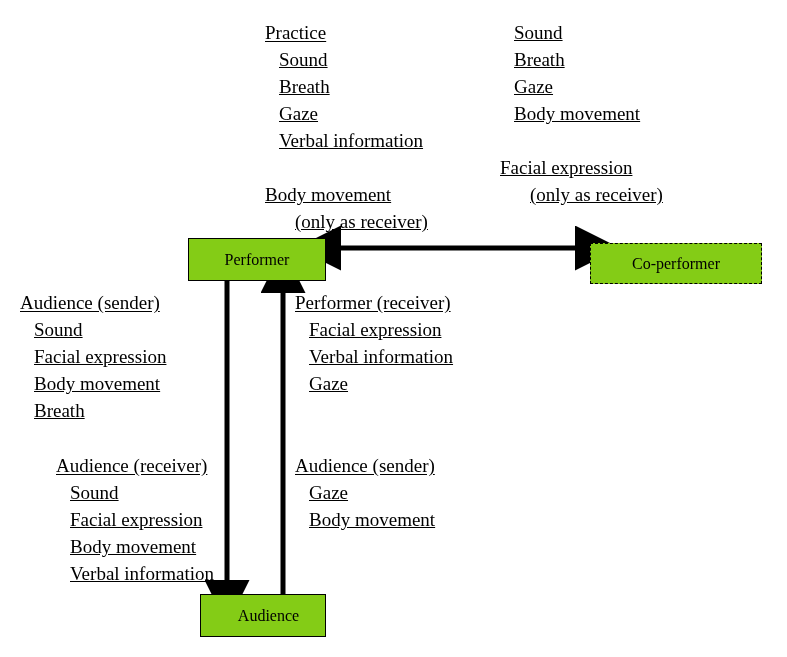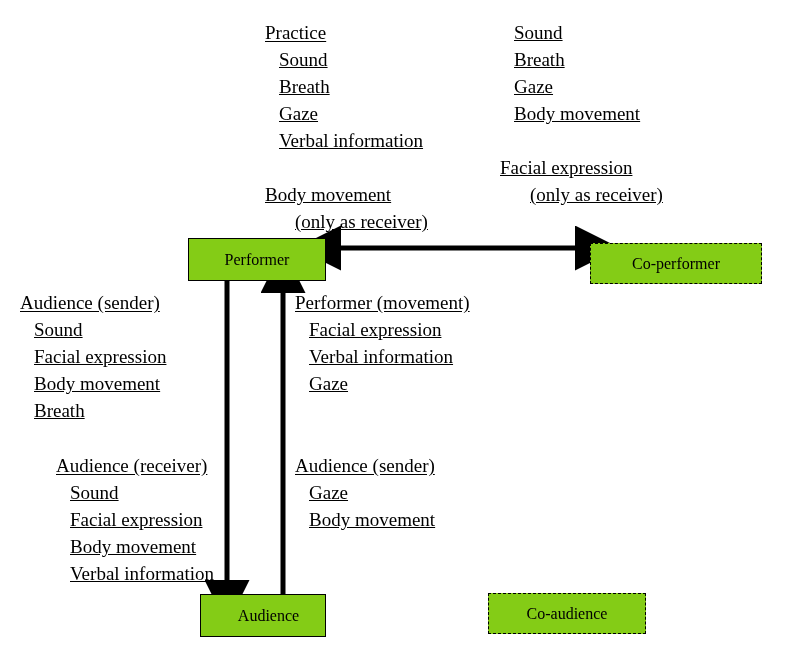--- a/index.html
+++ b/index.html
@@ -101,21 +101,21 @@
 
   <div class="block" style="left:20px; top:452px;margin-left:36px;">
     <div class="line head">Audience (receiver)</div>
     <div class="line indent">Sound</div>
     <div class="line indent">Facial expression</div>
     <div class="line indent">Body movement</div>
     <div class="line indent">Verbal information</div>
   </div>
 
   <div class="block" style="left:295px; top:289px;">
-    <div class="line head">Performer (movement)</div>
+    <div class="line head">Performer (receiver)</div>
     <div class="line indent">Facial expression</div>
     <div class="line indent">Verbal information</div>
     <div class="line indent">Gaze</div>
   </div>
 
   <div class="block" style="left:295px; top:452px;">
     <div class="line head">Audience (sender)</div>
     <div class="line indent">Gaze</div>
     <div class="line indent">Body movement</div>
   </div>
@@ -148,17 +148,14 @@
   </div>
 
   <div class="box dashed" style="left:590px; top:243px; width:172px; height:41px;">
     <span>Co-performer</span>
   </div>
 
   <div class="box solid" style="left:200px; top:594px; width:126px; height:43px;padding-left:11px;">
     <span>Audience</span>
   </div>
 
-  <div class="box dashed" style="left:488px; top:593px; width:158px; height:41px;">
-    <span>Co-audience</span>
-  </div>
 
 </div>
 
 </body></html>

